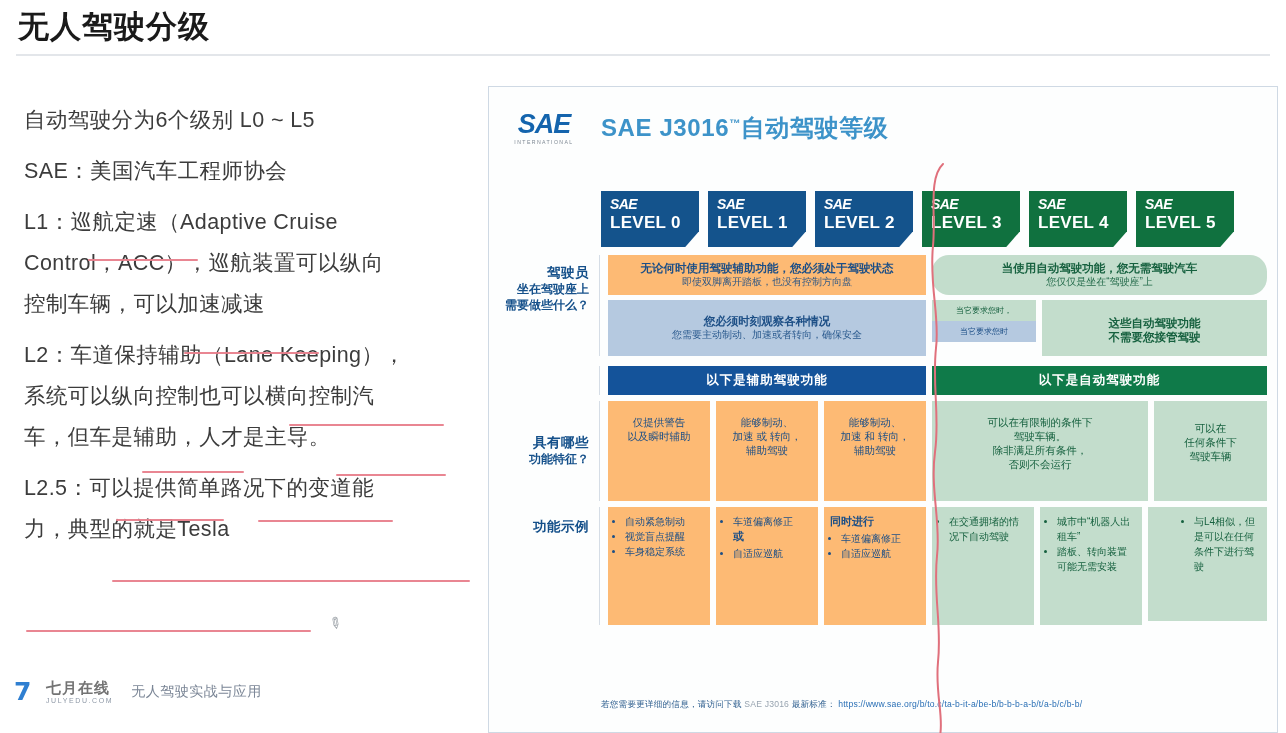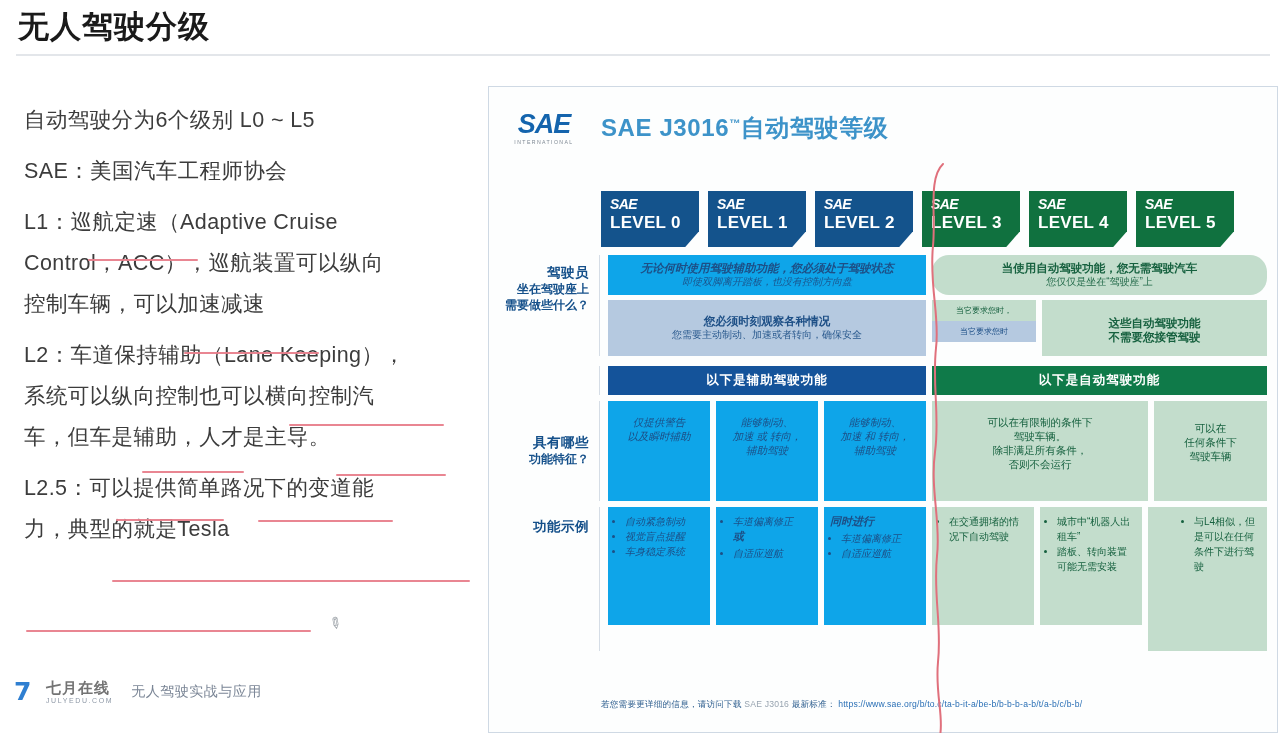--- a/index.html
+++ b/index.html
@@ -86,21 +86,21 @@
   .rowlabel .small{font-size:12px;font-weight:bold;}
   .grid-row{display:flex;align-items:flex-start;}
   .cells{flex:1;}
   .cells-divider{border-left:1px solid #d5dde6;padding-left:8px;}
 
   .band{display:flex;gap:6px;margin-bottom:5px;}
   .cell{
     box-sizing:border-box;padding:6px 5px;text-align:center;
     font-size:10.5px;line-height:14px;
   }
-  .b-light{background:#0ea5e9;color:#1d4f86;font-style:italic;}
+  .b-light{background:#fdba74;color:#1d4f86;}
   .b-mid{background:#b5c9e0;color:#1d4f86;}
   .g-light{background:#c3ddcc;color:#16613f;}
   .cell .strong{font-weight:bold;font-size:11.5px;}
   .cell .sub{font-size:10px;opacity:.92;}
 
   .sectionbar{
     text-align:center;color:#fff;font-weight:bold;font-size:12.5px;
     padding:6px 0;letter-spacing:1px;
   }
   .sb-blue{background:#14539a;}
@@ -327,21 +327,21 @@
             <ul>
               <li>在交通拥堵的情况下自动驾驶</li>
             </ul>
           </div>
           <div class="cell g-light listcell" style="width:102px;height:118px;">
             <ul>
               <li>城市中“机器人出租车”</li>
               <li>踏板、转向装置可能无需安装</li>
             </ul>
           </div>
-          <div class="cell g-light listcell" style="flex:1;height:144px;padding-left:35px;">
+          <div class="cell g-light listcell" style="flex:1;height:114px;padding-left:35px;">
             <ul>
               <li>与L4相似，但是可以在任何条件下进行驾驶</li>
             </ul>
           </div>
         </div>
       </div>
     </div>
   </div>
 
   <div id="footnote">

